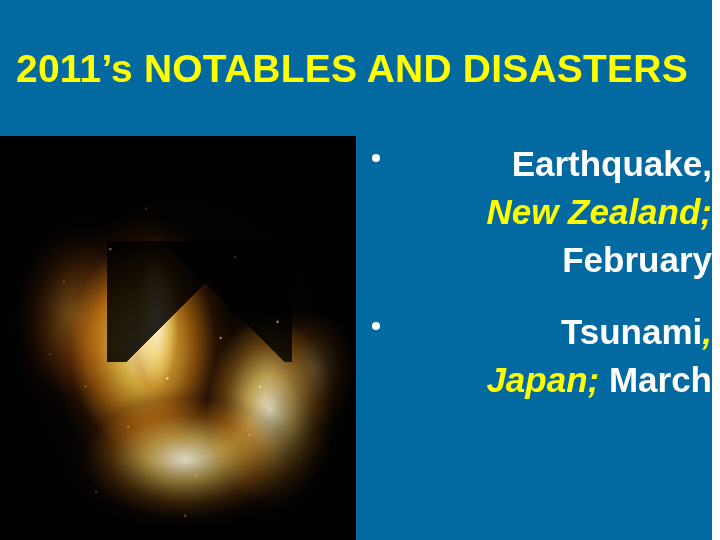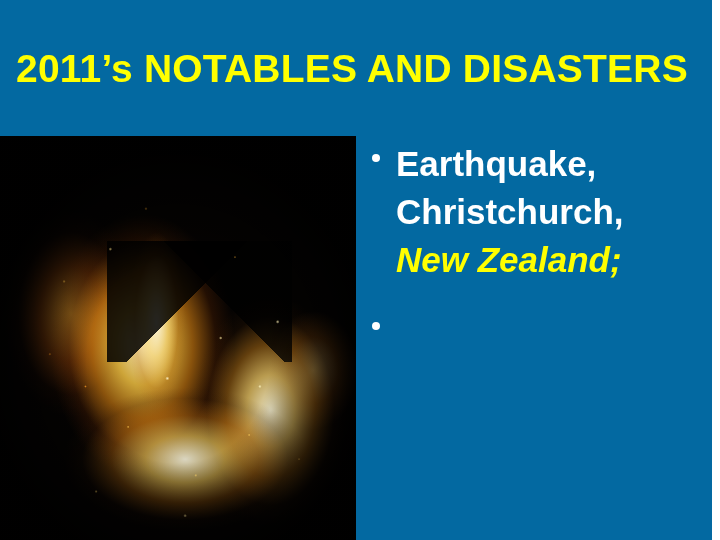--- a/index.html
+++ b/index.html
@@ -140,20 +140,21 @@
   #body-text {
     position: absolute;
     left: 370px;
     top: 140px;
     width: 342px;
   }
   .bullet-item {
     position: relative;
     padding-left: 26px;
     margin-bottom: 24px;
+    text-align: right;
   }
   .bullet-marker {
     position: absolute;
     left: 2px;
     top: 14px;
     width: 8px;
     height: 8px;
     border-radius: 50%;
     background: #FFFFFF;
   }
@@ -184,25 +185,27 @@
     <div class="fire-layer embers"></div>
     <div class="fire-layer vignette"></div>
   </div>
 
   <div id="body-text">
 
     <div class="bullet-item">
       <span class="bullet-marker"></span>
       <div class="bullet-text">
         <div><span>Earthquake,</span></div>
-        <div><span>Christchurch,</span></div>
         <div><span class="hl">New Zealand;</span></div>
+        <div><span>February</span></div>
       </div>
     </div>
 
     <div class="bullet-item">
       <span class="bullet-marker"></span>
       <div class="bullet-text">
+        <div><span>Tsunami</span><span class="hl">,</span></div>
+        <div><span class="hl">Japan;</span><span> March</span></div>
       </div>
     </div>
 
   </div>
 </div>
 
 </body></html>

